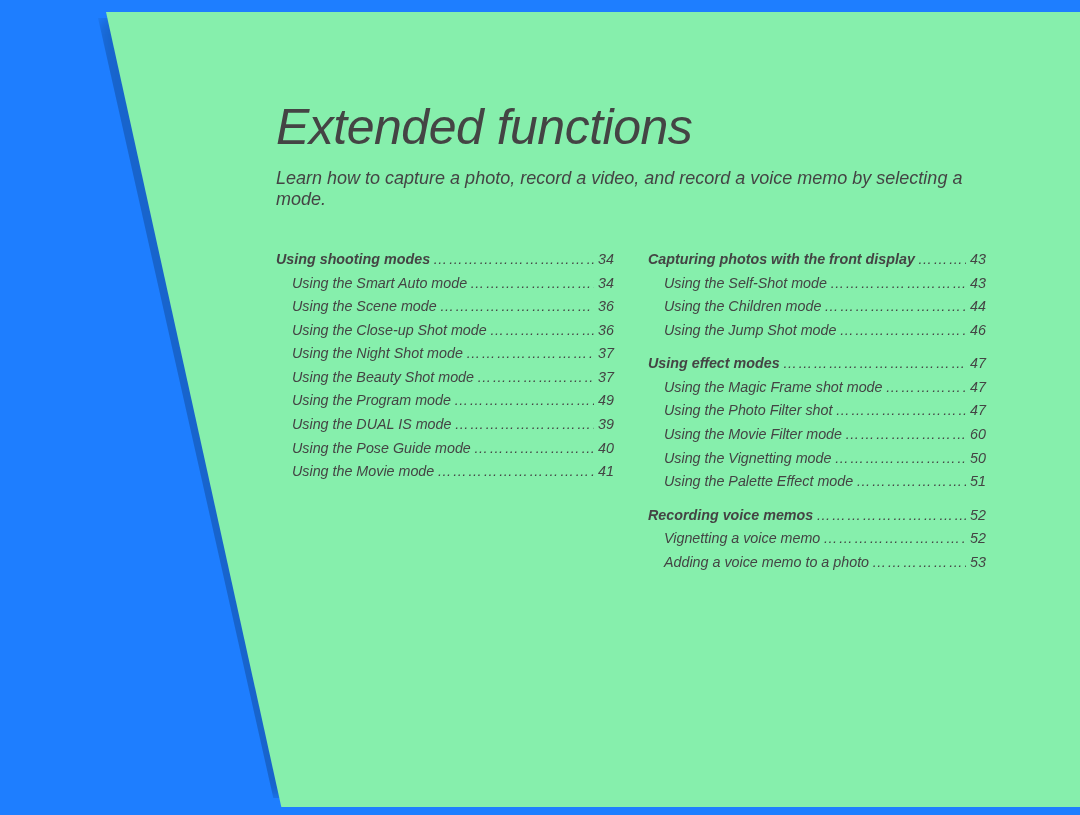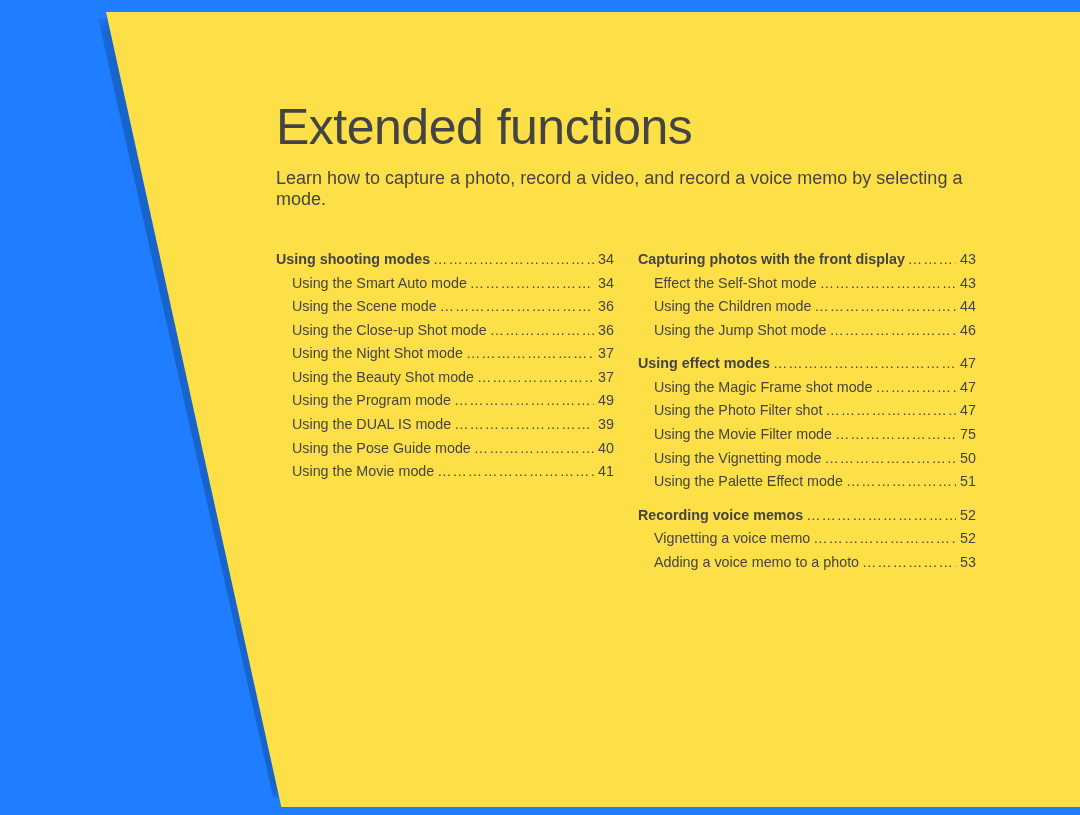--- a/index.html
+++ b/index.html
@@ -18,22 +18,23 @@
       background: rgba(0,0,0,0.2);
       filter: blur(8px);
       clip-path: polygon(0 0, 100% 0, 100% 100%, 18% 100%);
     }
     .page {
       position: absolute;
       left: 106px;
       top: 12px;
       width: 974px;
       height: 795px;
-      background: #fde047;
+      background: #86efac;
       clip-path: polygon(0 0, 100% 0, 100% 100%, 18% 100%);
+      font-style: italic;
     }
     .content {
       position: absolute;
       left: 170px;
       top: 86px;
       width: 740px;
     }
     h1 {
       font-size: 50px;
       font-weight: 400;
@@ -41,21 +42,21 @@
       letter-spacing: -0.5px;
       margin-bottom: 12px;
     }
     .subtitle {
       font-size: 18px;
       color: #444;
       margin-bottom: 38px;
     }
     .columns {
       display: flex;
-      gap: 24px;
+      gap: 34px;
     }
     .col {
       width: 338px;
     }
     .toc-line {
       display: flex;
       align-items: baseline;
       font-size: 14.3px;
       color: #444;
       line-height: 1.65;
@@ -148,21 +149,21 @@
             <span class="toc-page">41</span>
           </div>
         </div>
       <div class="col" id="col-1">
           <div class="toc-line section">
             <span class="toc-label">Capturing photos with the front display</span>
             <span class="leader"></span>
             <span class="toc-page">43</span>
           </div>
           <div class="toc-line sub">
-            <span class="toc-label">Effect the Self-Shot mode</span>
+            <span class="toc-label">Using the Self-Shot mode</span>
             <span class="leader"></span>
             <span class="toc-page">43</span>
           </div>
           <div class="toc-line sub">
             <span class="toc-label">Using the Children mode</span>
             <span class="leader"></span>
             <span class="toc-page">44</span>
           </div>
           <div class="toc-line sub">
             <span class="toc-label">Using the Jump Shot mode</span>
@@ -181,21 +182,21 @@
             <span class="toc-page">47</span>
           </div>
           <div class="toc-line sub">
             <span class="toc-label">Using the Photo Filter shot</span>
             <span class="leader"></span>
             <span class="toc-page">47</span>
           </div>
           <div class="toc-line sub">
             <span class="toc-label">Using the Movie Filter mode</span>
             <span class="leader"></span>
-            <span class="toc-page">75</span>
+            <span class="toc-page">60</span>
           </div>
           <div class="toc-line sub">
             <span class="toc-label">Using the Vignetting mode</span>
             <span class="leader"></span>
             <span class="toc-page">50</span>
           </div>
           <div class="toc-line sub">
             <span class="toc-label">Using the Palette Effect mode</span>
             <span class="leader"></span>
             <span class="toc-page">51</span>

